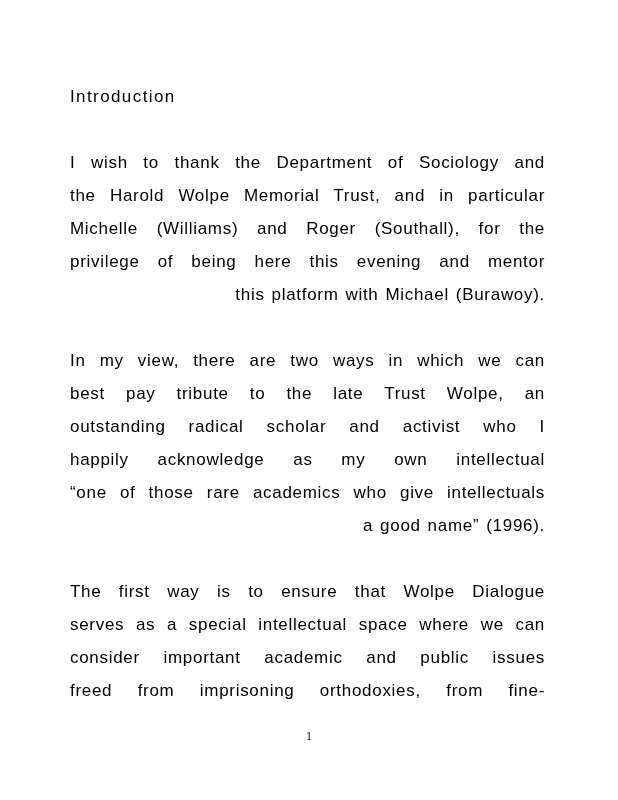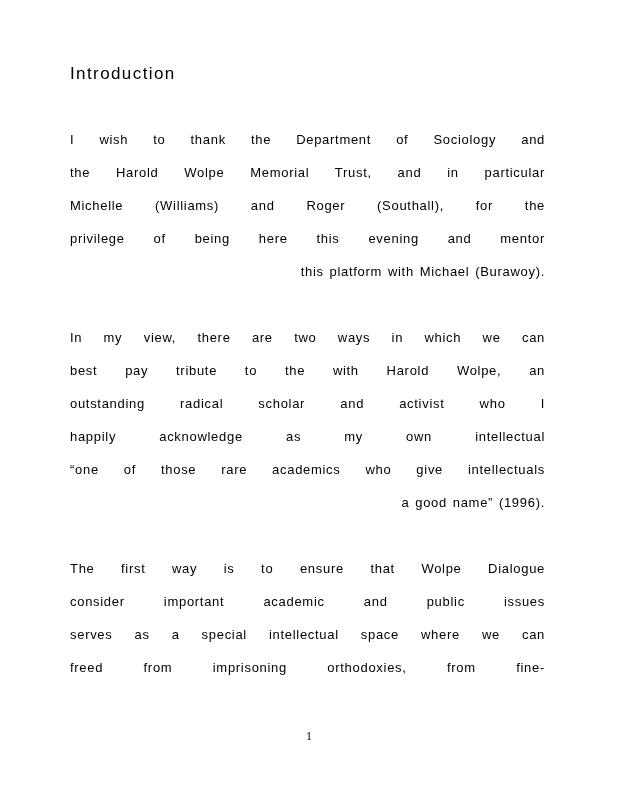--- a/index.html
+++ b/index.html
@@ -12,38 +12,38 @@
     width: 618px;
     height: 800px;
     background: #ffffff;
     overflow: hidden;
     font-family: "Liberation Sans", sans-serif;
     color: #000000;
   }
   .content {
     position: absolute;
     left: 70px;
-    top: 57px;
+    top: 80px;
     width: 475px;
   }
   .doc-heading {
     margin: 0 0 33px 0;
     font-size: 17px;
     line-height: 33px;
     font-weight: 400;
     letter-spacing: 1.4px;
   }
   .para {
     margin: 0 0 33px 0;
   }
   .para:last-child {
     margin-bottom: 10px;
   }
   .line {
-    font-size: 13px;
+    font-size: 17px;
     line-height: 33px;
     letter-spacing: 0.7px;
     word-spacing: 1.5px;
     white-space: normal;
   }
   .line.just {
     text-align: justify;
     text-align-last: justify;
   }
   .line.last {
@@ -70,28 +70,28 @@
     <div>
         <div class="para">
           <div class="line just">I wish to thank the Department of Sociology and</div>
           <div class="line just">the Harold Wolpe Memorial Trust, and in particular</div>
           <div class="line just">Michelle (Williams) and Roger (Southall), for the</div>
           <div class="line just">privilege of being here this evening and mentor</div>
           <div class="line last">this platform with Michael (Burawoy).</div>
         </div>
         <div class="para">
           <div class="line just">In my view, there are two ways in which we can</div>
-          <div class="line just">best pay tribute to the with Harold Wolpe, an</div>
+          <div class="line just">best pay tribute to the late Trust Wolpe, an</div>
           <div class="line just">outstanding radical scholar and activist who I</div>
           <div class="line just">happily acknowledge as my own intellectual</div>
           <div class="line just">“one of those rare academics who give intellectuals</div>
           <div class="line last">a good name” (1996).</div>
         </div>
         <div class="para">
           <div class="line just">The first way is to ensure that Wolpe Dialogue</div>
+          <div class="line just">serves as a special intellectual space where we can</div>
           <div class="line just">consider important academic and public issues</div>
-          <div class="line just">serves as a special intellectual space where we can</div>
           <div class="line just">freed from imprisoning orthodoxies, from fine-</div>
         </div>
       </div>
   </div>
   <div class="page-footer">1</div>
 </div>
 
 </body></html>

